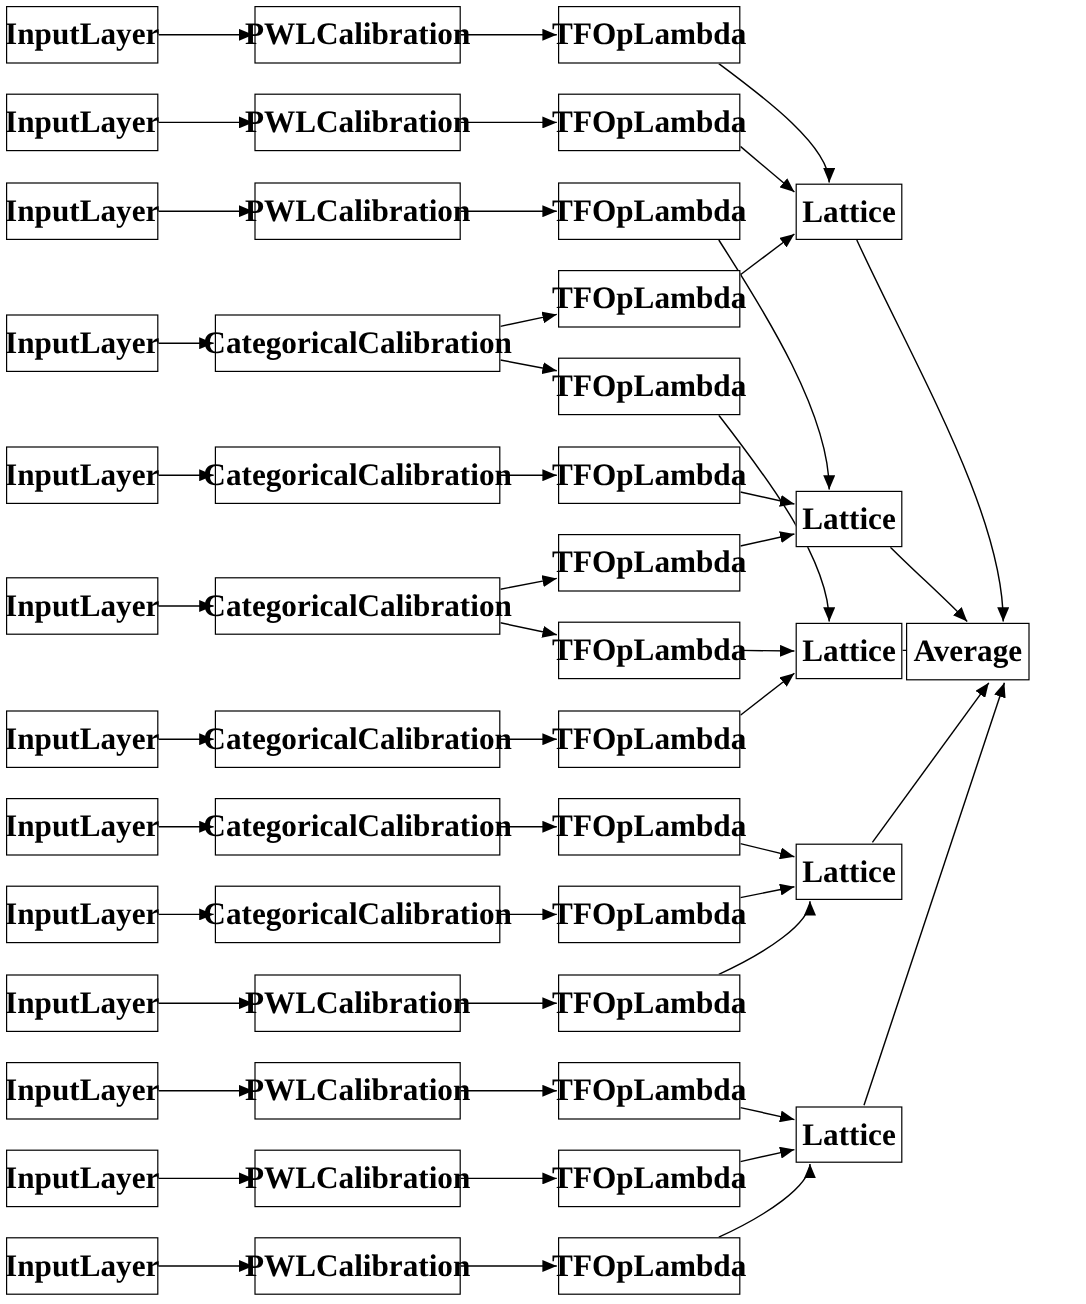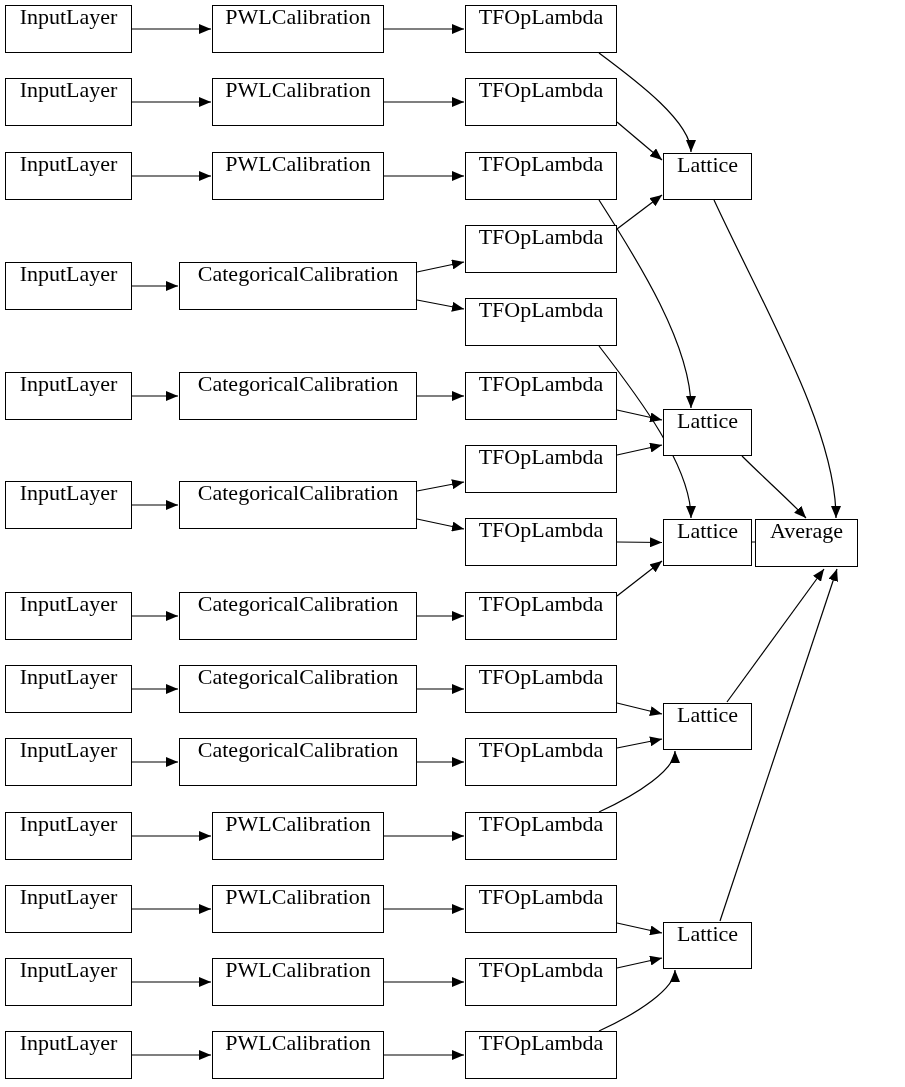--- a/index.html
+++ b/index.html
@@ -10,23 +10,24 @@
     background:#ffffff;
     overflow:hidden;
     font-family:"Liberation Serif","DejaVu Serif",serif;
   }
   #edge-layer{position:absolute;left:0;top:0;width:905px;height:1087px;}
   .node{
     position:absolute;
     box-sizing:border-box;
     background:#ffffff;
     border:1px solid #000000;
-    display:flex;justify-content:center;
-    font-size:22px;line-height:1;color:#000000;
+    display:flex;align-items:center;justify-content:center;
+    font-size:26px;line-height:1;color:#000000;
     white-space:nowrap;
+    font-weight:bold;
   }
   .edge{fill:none;stroke:#000000;stroke-width:1.2px;}
 </style>
 </head>
 <body>
 
 <div id="canvas">
   <svg id="edge-layer" width="905" height="1087" viewBox="0 0 905 1087" xmlns="http://www.w3.org/2000/svg">
     <defs>
       <marker id="arrow" markerUnits="userSpaceOnUse" markerWidth="14" markerHeight="10" refX="12" refY="5" orient="auto">

